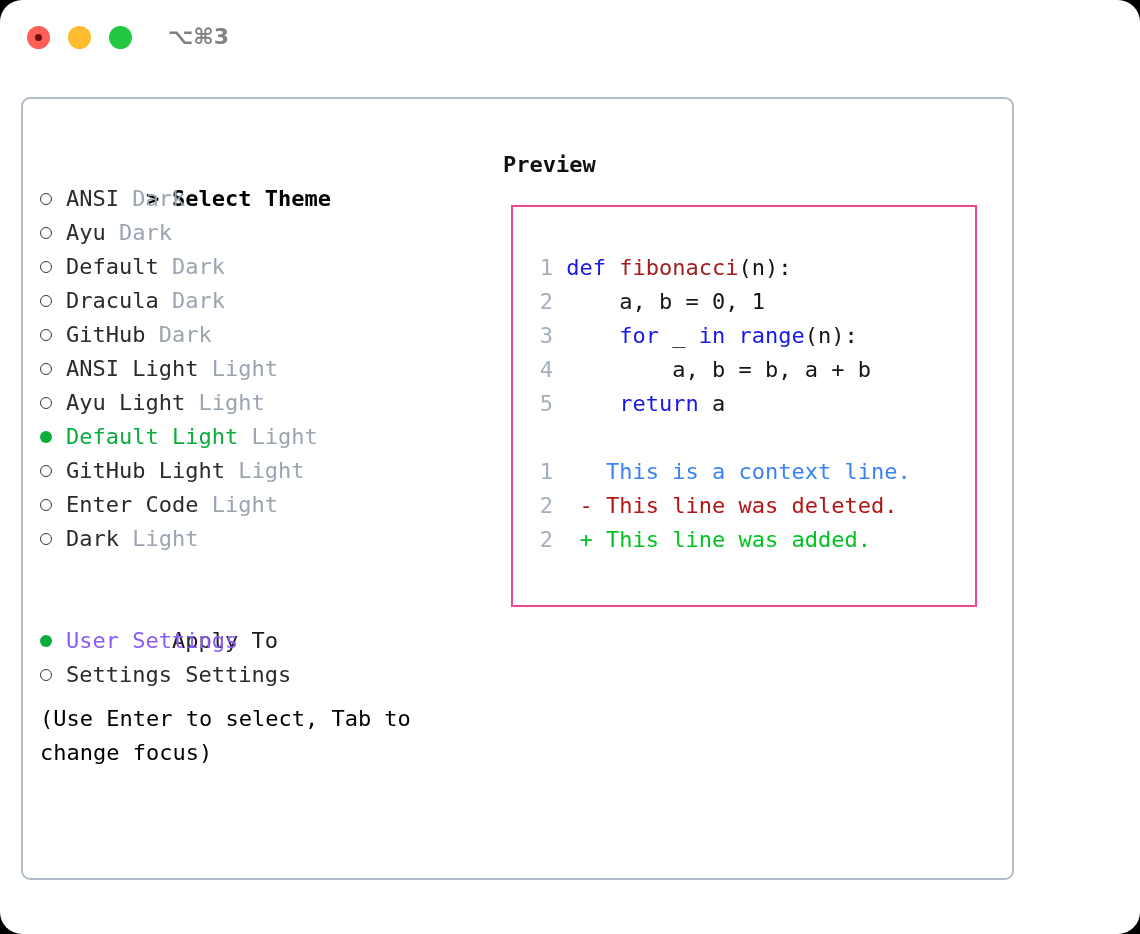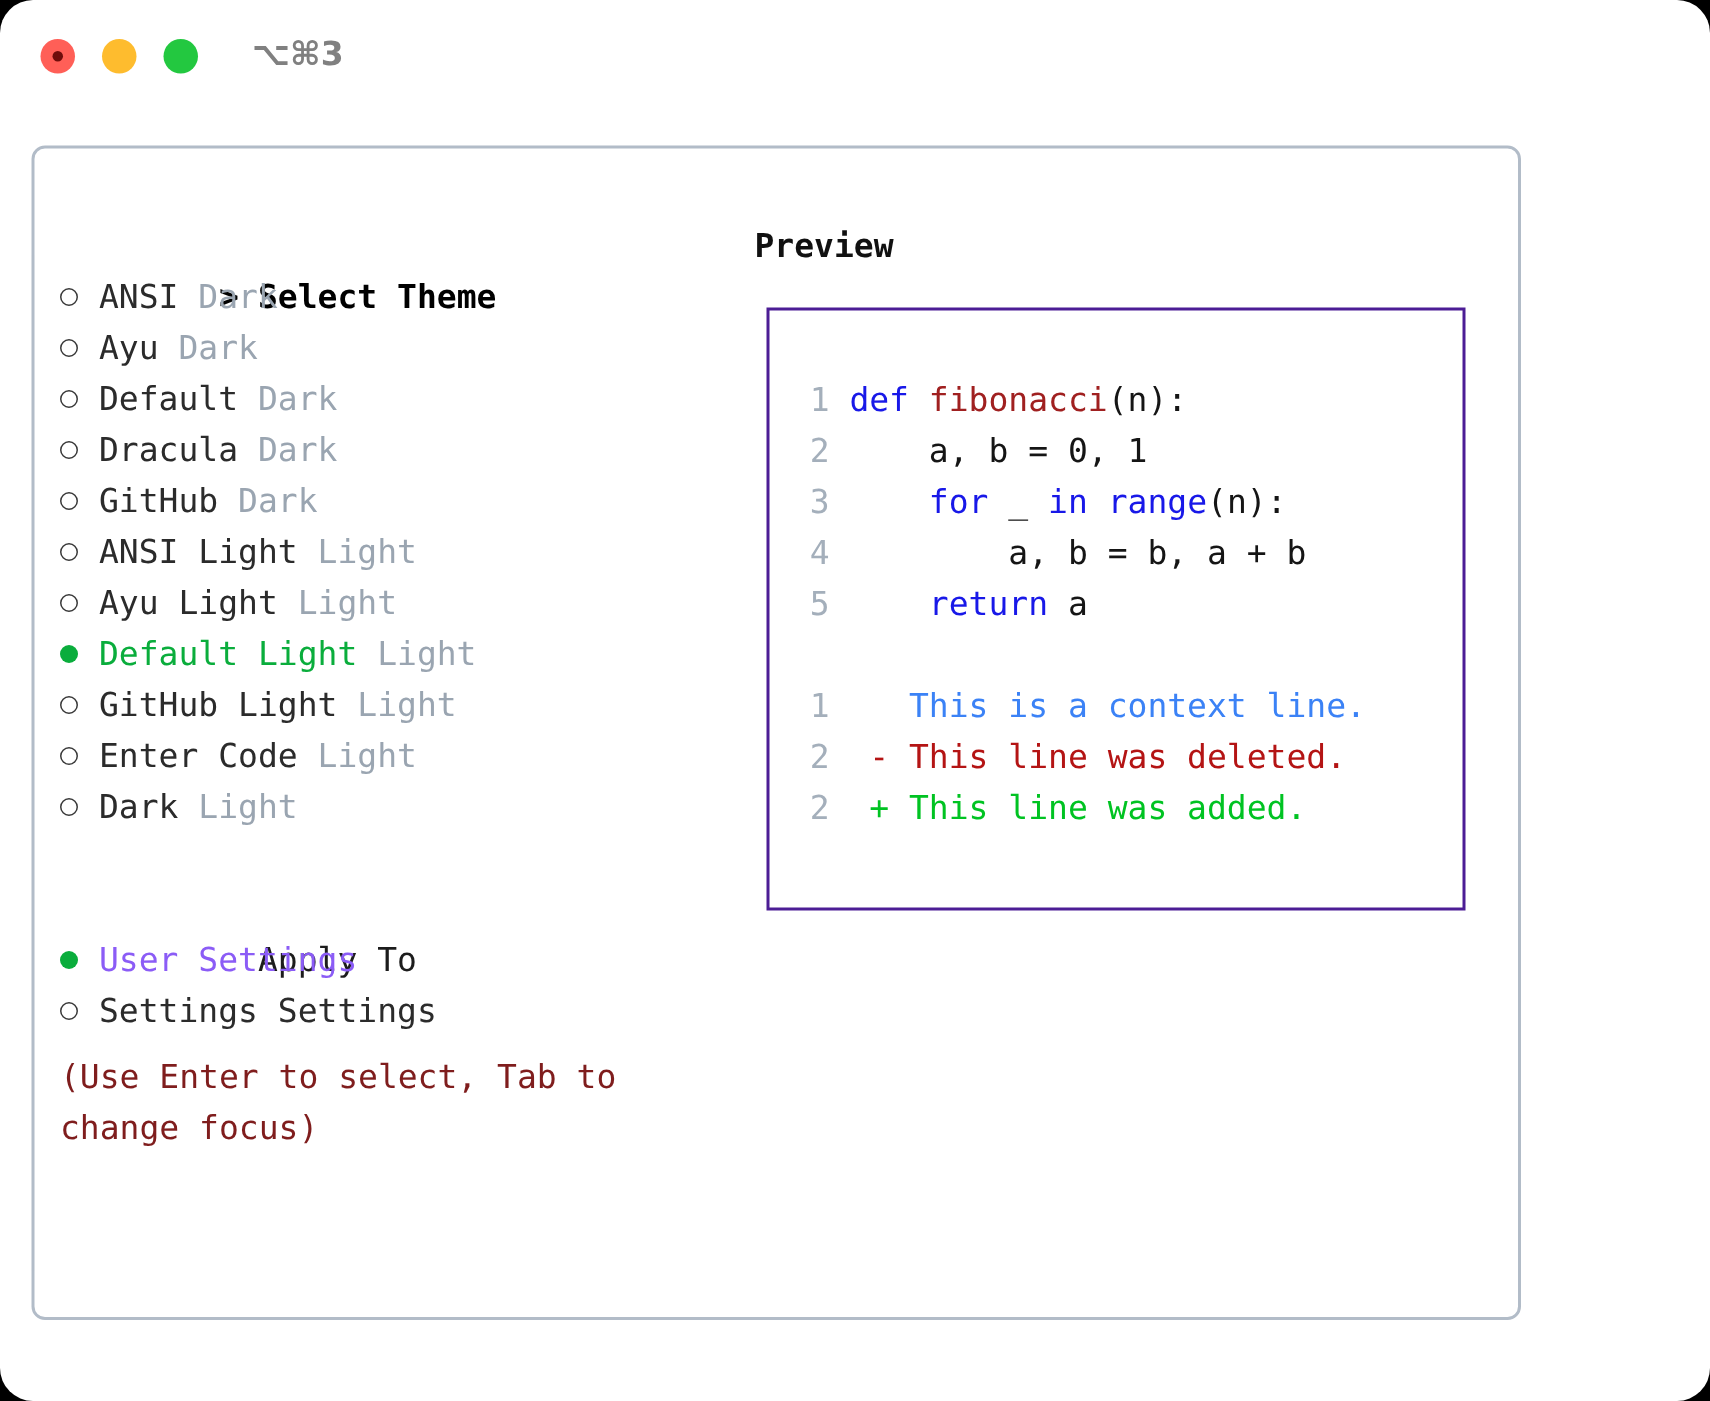--- a/index.html
+++ b/index.html
@@ -135,41 +135,41 @@
   }
   .opt.sel { color: #8b5cf6; }
 
   #hint {
     position: absolute;
     left: 17px;
     top: 603px;
     width: 420px;
     font-size: 22px;
     line-height: 34px;
-    color: #7f1d1d;
+    color: #000000;
     white-space: pre-wrap;
   }
 
   
   #preview-title {
     position: absolute;
     left: 480px;
     top: 49px;
     font-size: 22px;
     font-weight: bold;
     color: #111111;
     line-height: 34px;
   }
   #preview-box {
     position: absolute;
     left: 488px;
     top: 106px;
     width: 466px;
     height: 402px;
-    border: 2px solid #4c1d95;
+    border: 2px solid #ec4899;
     background: #ffffff;
     box-sizing: border-box;
   }
   #code {
     position: absolute;
     left: 14px;
     top: 44px;
     font-size: 22px;
     line-height: 34px;
     white-space: pre;

